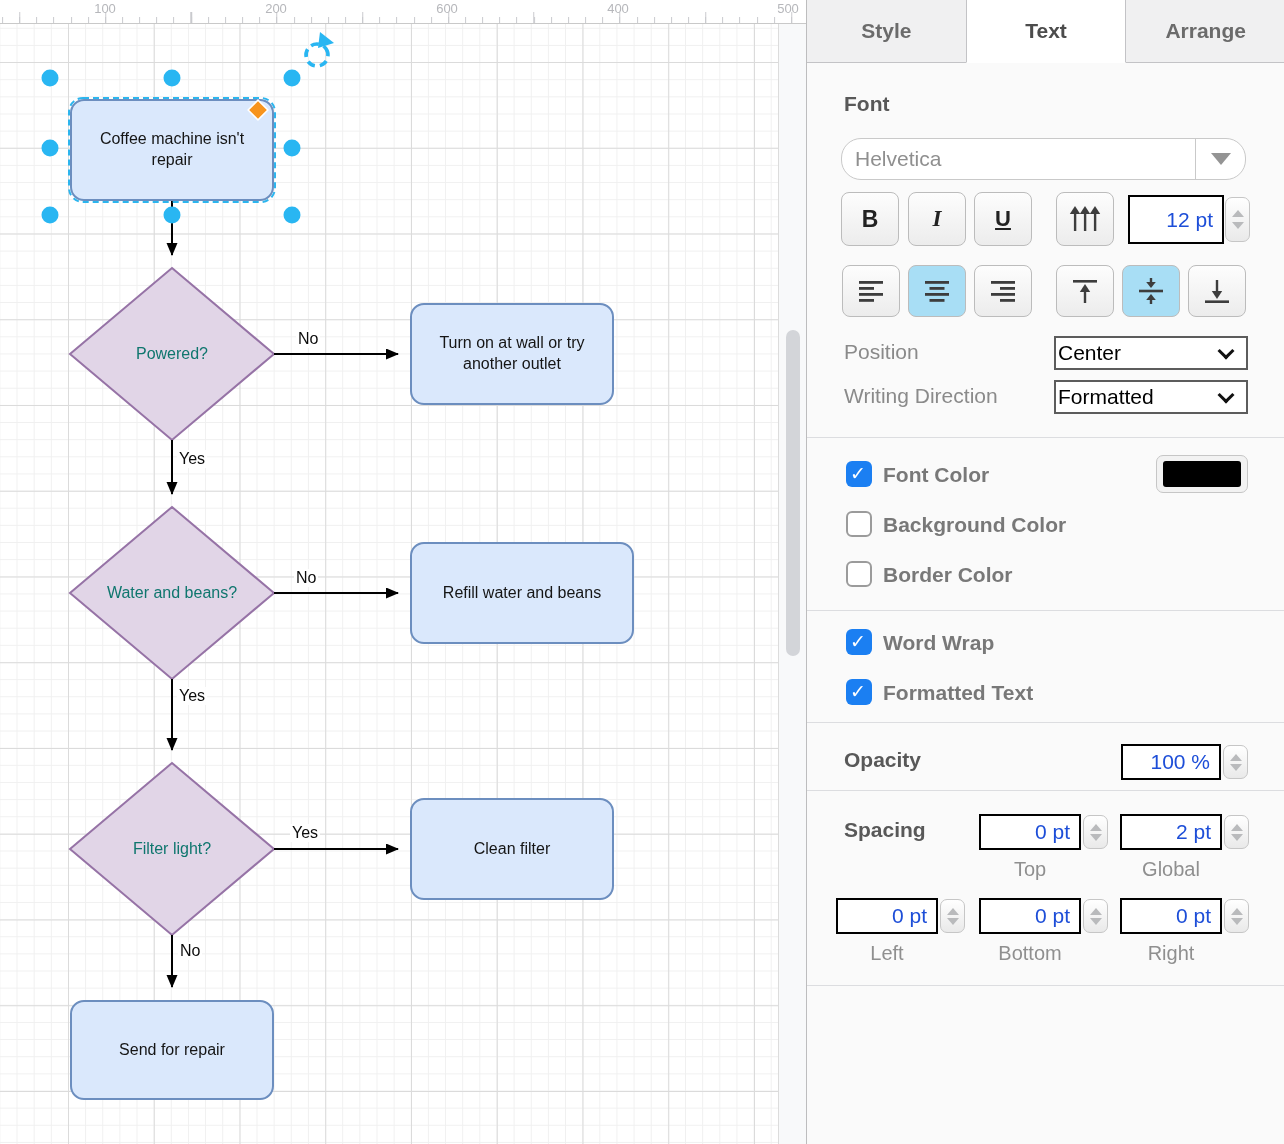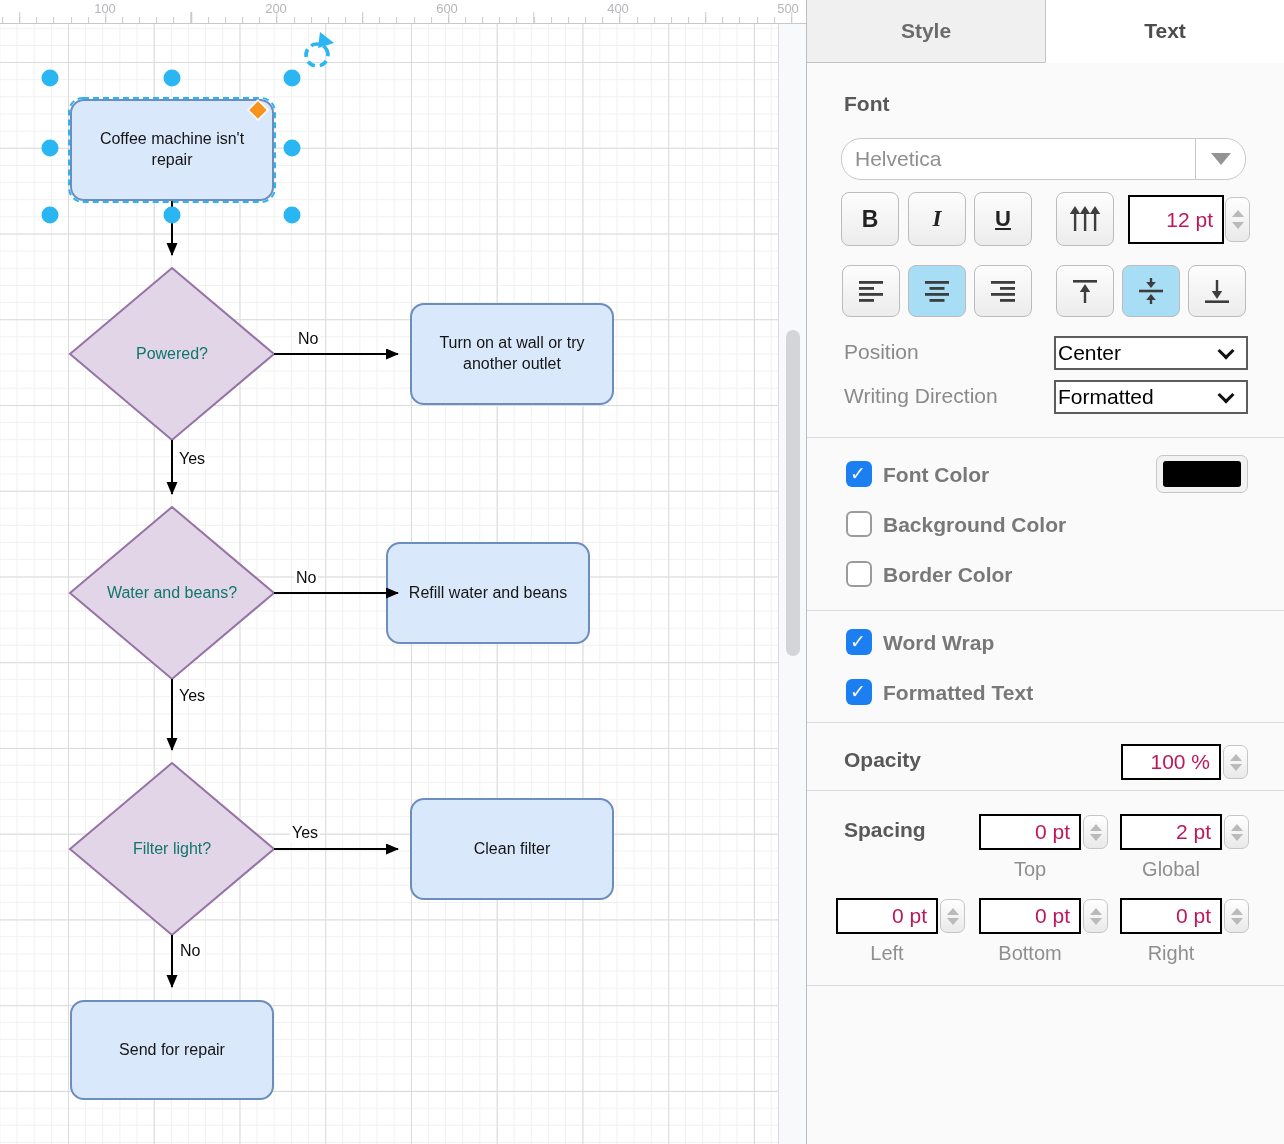--- a/index.html
+++ b/index.html
@@ -68,21 +68,21 @@
   .btn { position:absolute; width:58px; height:54px; border:1px solid #bcbcbc; border-radius:8px;
     background:linear-gradient(#fdfdfd,#ececec); display:flex; align-items:center; justify-content:center;
     cursor:pointer; }
   .btn.active { background:#a8def5; }
   .btn .bld { font-size:23px; font-weight:700; color:#222; }
   .btn .ita { font-size:23px; font-style:italic; font-family:"Liberation Serif","DejaVu Serif",serif;
     font-weight:700; color:#222; }
   .btn .und { font-size:22px; font-weight:700; text-decoration:underline; color:#222; }
 
   .num-input { position:absolute; border:2px solid #000; background:#fff; text-align:right;
-    font-size:21px; font-family:inherit; color:#be185d; padding-right:9px; }
+    font-size:21px; font-family:inherit; color:#1d4ed8; padding-right:9px; }
   .stepper { position:absolute; width:25px; border:1px solid #c6c6c6; border-radius:7px;
     background:linear-gradient(#fff,#e9e9e9); display:flex; flex-direction:column;
     align-items:center; justify-content:center; gap:5px; cursor:pointer; }
   .st-up { width:0; height:0; border-left:6px solid transparent; border-right:6px solid transparent;
     border-bottom:7px solid #b9babc; }
   .st-dn { width:0; height:0; border-left:6px solid transparent; border-right:6px solid transparent;
     border-top:7px solid #b9babc; }
 
   .select { position:absolute; width:194px; height:34px; background:#fff; border:2px solid #5c5c5c;
     display:flex; align-items:center; cursor:pointer; }
@@ -116,21 +116,21 @@
       <span class="mark mark-2">600</span>
       <span class="mark mark-3">400</span>
       <span class="mark mark-4">500</span>
     </div>
 
     <div id="canvas">
       <div id="page"></div>
 
       <div class="node blue" style="left:70px;top:75px;width:204px;height:102px;">Coffee machine isn't repair</div>
       <div class="node blue" style="left:410px;top:279px;width:204px;height:102px;">Turn on at wall or try another outlet</div>
-      <div class="node blue" style="left:386px;top:518px;width:204px;height:102px;">Refill water and beans</div>
+      <div class="node blue" style="left:410px;top:518px;width:224px;height:102px;">Refill water and beans</div>
       <div class="node blue" style="left:410px;top:774px;width:204px;height:102px;">Clean filter</div>
       <div class="node blue" style="left:70px;top:976px;width:204px;height:100px;">Send for repair</div>
 
       <svg id="edges-svg" viewBox="0 0 806 1120" xmlns="http://www.w3.org/2000/svg">
         <defs>
           <marker id="arr" markerWidth="14" markerHeight="12" refX="12" refY="5.5" orient="auto" markerUnits="userSpaceOnUse">
             <path d="M0,0 L13,5.5 L0,11 Z" fill="#000"></path>
           </marker>
         </defs>
 
@@ -176,20 +176,21 @@
       <span class="elabel" style="left:178px;top:918px;">No</span>
 
       <div id="vscrollbar"></div>
     </div>
   </div>
 
   <div id="panel">
     <div id="tabs">
       <div class="tab">Style</div>
       <div class="tab active">Text</div>
+      <div class="tab">Arrange</div>
     </div>
 
     <div class="sec-label" style="left:37px;top:92px;">Font</div>
 
     <div class="font-select">
       <span class="fam">Helvetica</span>
       <span class="fs-arrow-box">
         <i class="tri-down"></i>
       </span>
     </div>

